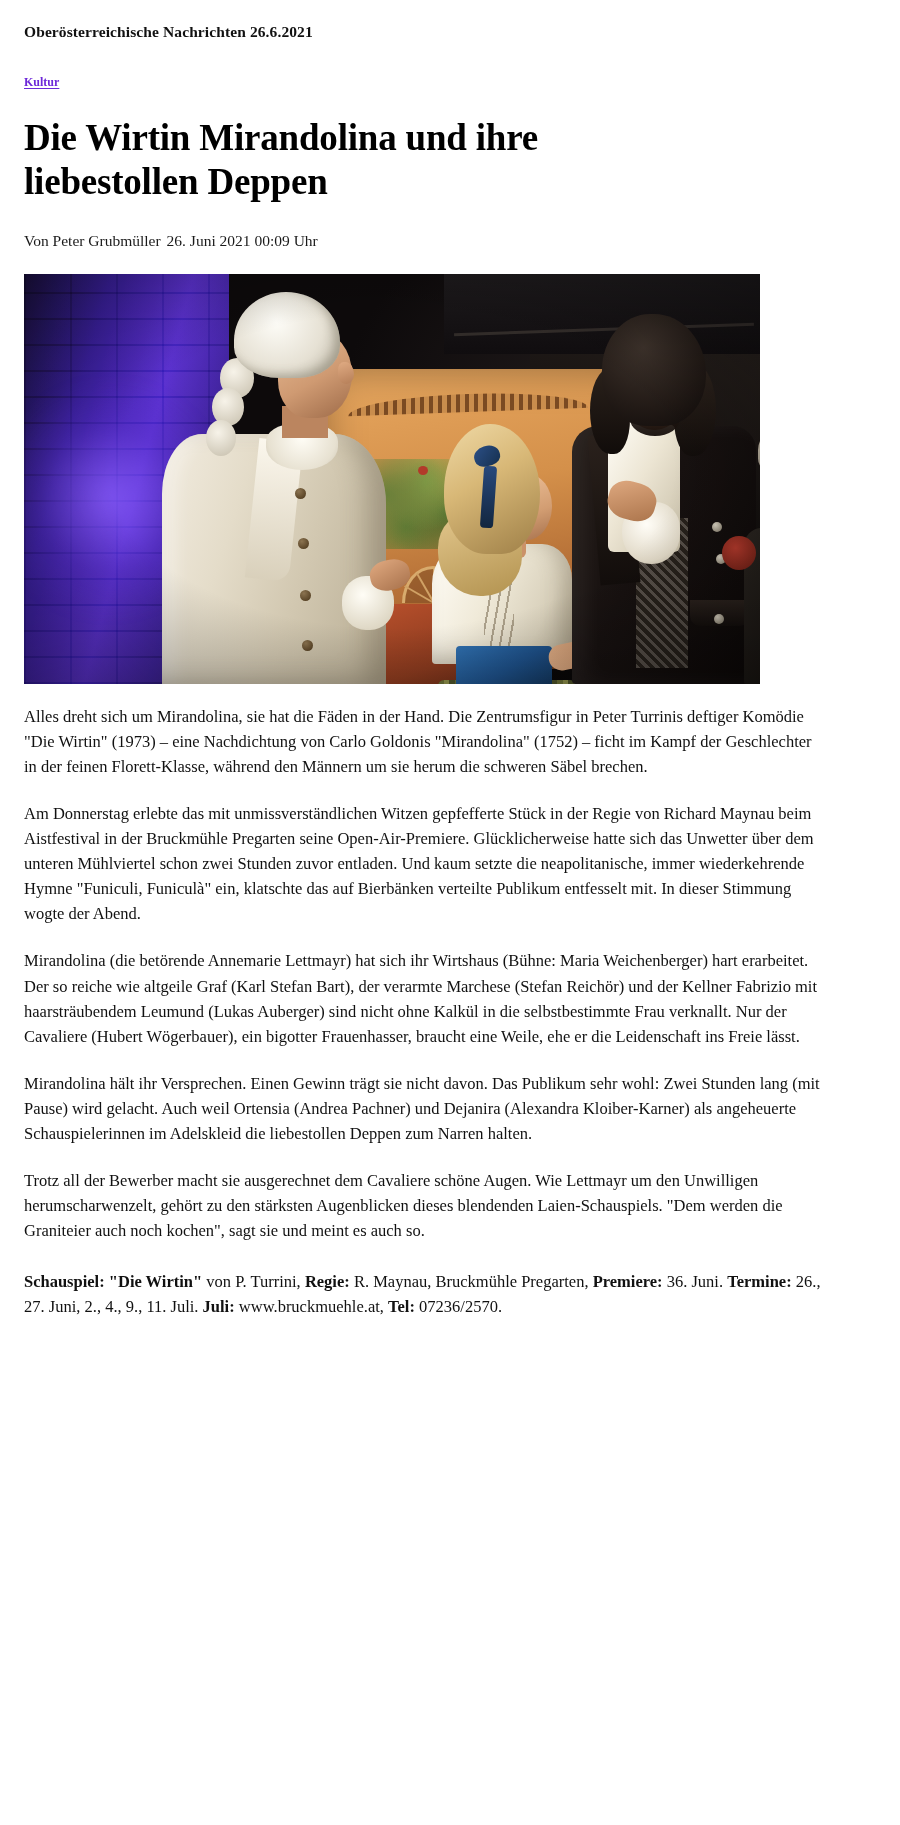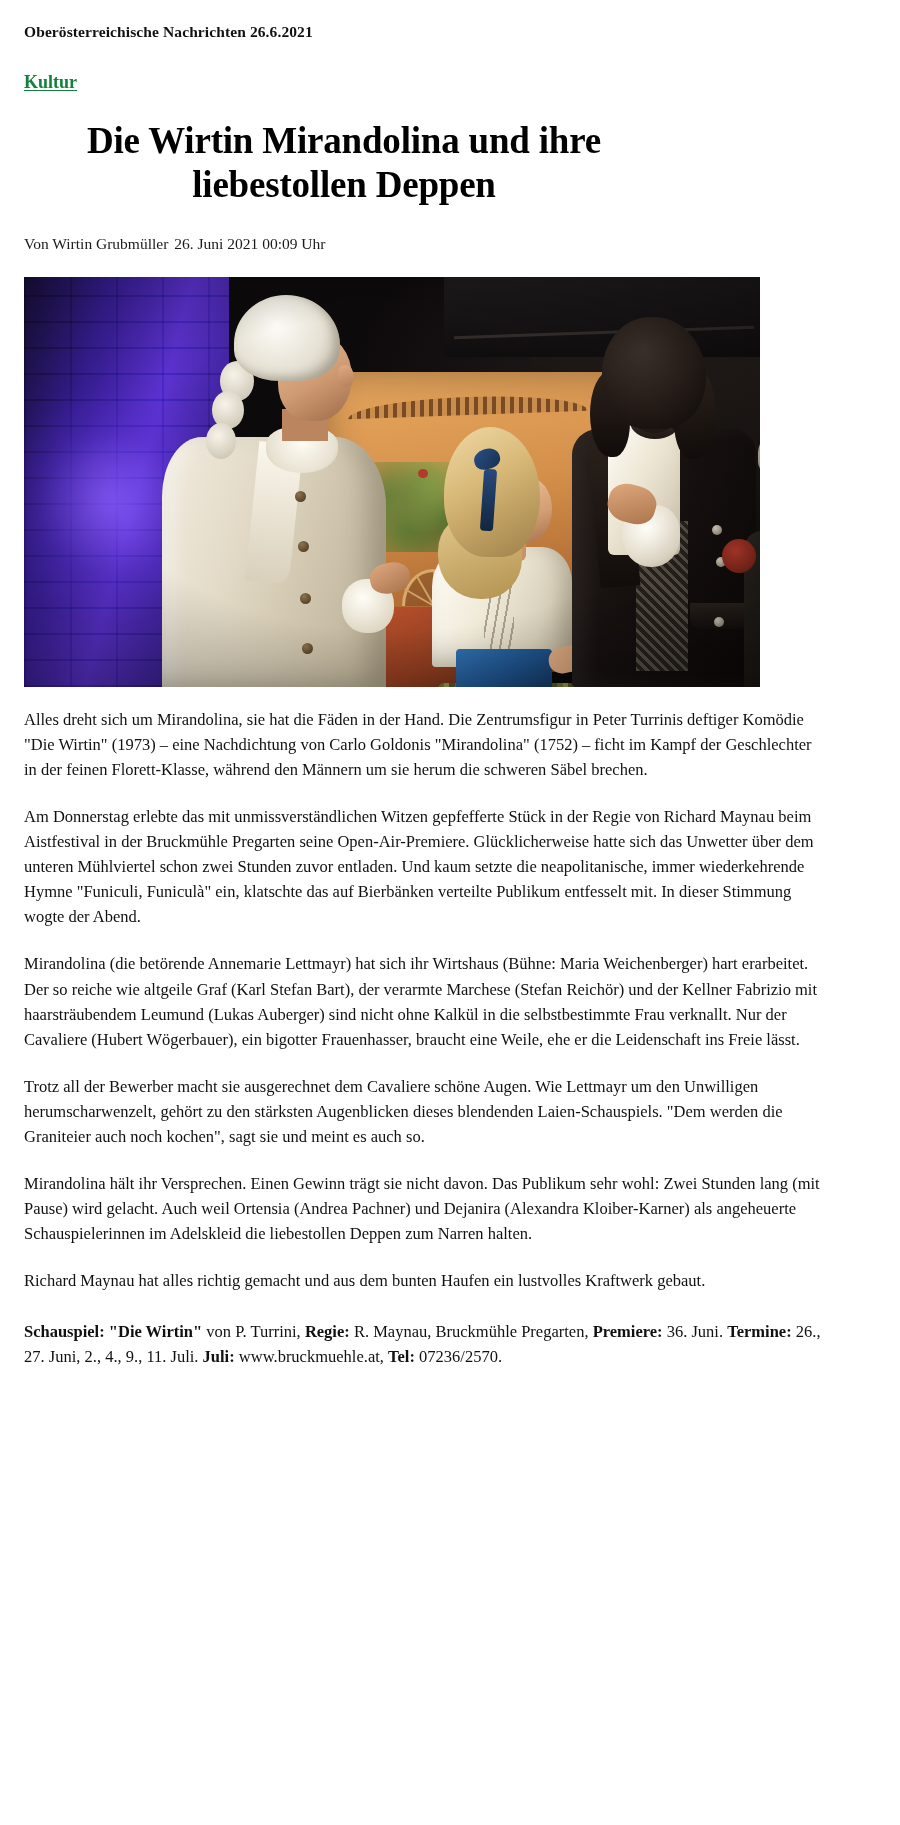--- a/index.html
+++ b/index.html
@@ -25,38 +25,37 @@
     font-weight: 700;
     color: #111111;
     letter-spacing: 0.1px;
     margin: 6px 0 4px 0;
     line-height: 1.3;
   }
   .kicker-wrap {
     margin: 30px 0 0 0;
   }
   .kicker-link {
-    font-size: 18px;
+    font-size: 12px;
     font-weight: 700;
-    color: #15803d;
+    color: #6d28d9;
     text-decoration: underline;
     text-underline-offset: 2px;
     cursor: pointer;
     display: inline-block;
   }
   h1.headline {
     font-family: "Liberation Serif", "DejaVu Serif", serif;
     font-size: 37px;
     font-weight: 700;
     line-height: 1.19;
     letter-spacing: -0.2px;
     margin: 26px 0 0 0;
     color: #000000;
     max-width: 640px;
-    text-align: center;
   }
   .byline {
     font-size: 15.5px;
     color: #1a1a1a;
     margin: 26px 0 0 0;
     line-height: 1.4;
   }
   .byline .sep { display: inline-block; width: 6px; }
 
   
@@ -412,21 +411,21 @@
 
   <div class="source-line">Oberösterreichische Nachrichten 26.6.2021</div>
 
   <div class="kicker-wrap">
     <a class="kicker-link" href="#">Kultur</a>
   </div>
 
   <h1 class="headline">Die Wirtin Mirandolina und ihre liebestollen Deppen</h1>
 
   <div class="byline">
-    <span>Von Wirtin Grubmüller</span><span class="sep"></span><span>26. Juni 2021 00:09 Uhr</span>
+    <span>Von Peter Grubmüller</span><span class="sep"></span><span>26. Juni 2021 00:09 Uhr</span>
   </div>
 
   <div class="photo-frame" aria-label="Drei Schauspieler in historischen Kostümen auf einer Open-Air-Bühne">
     <div class="ph-bg-dark"></div>
     <div class="ph-rightdark"></div>
     <div class="ph-toproof"></div>
     <div class="ph-roofline"></div>
     <div class="ph-blue"></div>
     <div class="ph-blue-glow"></div>
 
@@ -504,19 +503,18 @@
     </div>
 
     <div class="ph-vignette"></div>
   </div>
 
 
 
   <p class="body first">Alles dreht sich um Mirandolina, sie hat die Fäden in der Hand. Die Zentrumsfigur in Peter Turrinis deftiger Komödie "Die Wirtin" (1973) – eine Nachdichtung von Carlo Goldonis "Mirandolina" (1752) – ficht im Kampf der Geschlechter in der feinen Florett-Klasse, während den Männern um sie herum die schweren Säbel brechen.</p>
   <p class="body">Am Donnerstag erlebte das mit unmissverständlichen Witzen gepfefferte Stück in der Regie von Richard Maynau beim Aistfestival in der Bruckmühle Pregarten seine Open-Air-Premiere. Glücklicherweise hatte sich das Unwetter über dem unteren Mühlviertel schon zwei Stunden zuvor entladen. Und kaum setzte die neapolitanische, immer wiederkehrende Hymne "Funiculi, Funiculà" ein, klatschte das auf Bierbänken verteilte Publikum entfesselt mit. In dieser Stimmung wogte der Abend.</p>
   <p class="body">Mirandolina (die betörende Annemarie Lettmayr) hat sich ihr Wirtshaus (Bühne: Maria Weichenberger) hart erarbeitet. Der so reiche wie altgeile Graf (Karl Stefan Bart), der verarmte Marchese (Stefan Reichör) und der Kellner Fabrizio mit haarsträubendem Leumund (Lukas Auberger) sind nicht ohne Kalkül in die selbstbestimmte Frau verknallt. Nur der Cavaliere (Hubert Wögerbauer), ein bigotter Frauenhasser, braucht eine Weile, ehe er die Leidenschaft ins Freie lässt.</p>
+  <p class="body">Mirandolina hält ihr Versprechen. Einen Gewinn trägt sie nicht davon. Das Publikum sehr wohl: Zwei Stunden lang (mit Pause) wird gelacht. Auch weil Ortensia (Andrea Pachner) und Dejanira (Alexandra Kloiber-Karner) als angeheuerte Schauspielerinnen im Adelskleid die liebestollen Deppen zum Narren halten.</p>
   <p class="body">Trotz all der Bewerber macht sie ausgerechnet dem Cavaliere schöne Augen. Wie Lettmayr um den Unwilligen herumscharwenzelt, gehört zu den stärksten Augenblicken dieses blendenden Laien-Schauspiels. "Dem werden die Graniteier auch noch kochen", sagt sie und meint es auch so.</p>
-  <p class="body">Mirandolina hält ihr Versprechen. Einen Gewinn trägt sie nicht davon. Das Publikum sehr wohl: Zwei Stunden lang (mit Pause) wird gelacht. Auch weil Ortensia (Andrea Pachner) und Dejanira (Alexandra Kloiber-Karner) als angeheuerte Schauspielerinnen im Adelskleid die liebestollen Deppen zum Narren halten.</p>
-  <p class="body">Richard Maynau hat alles richtig gemacht und aus dem bunten Haufen ein lustvolles Kraftwerk gebaut.</p>
 
   <p class="footer-note"><b>Schauspiel: "Die Wirtin" </b><span>von P. Turrini, </span><b>Regie: </b><span>R. Maynau, Bruckmühle Pregarten, </span><b>Premiere: </b><span>36. Juni. </span><b>Termine: </b><span>26., 27. Juni, 2., 4., 9., 11. Juli. </span><b>Juli: </b><span>www.bruckmuehle.at, </span><b>Tel: </b><span>07236/2570.</span></p>
 
 </div>
 
 </body></html>

